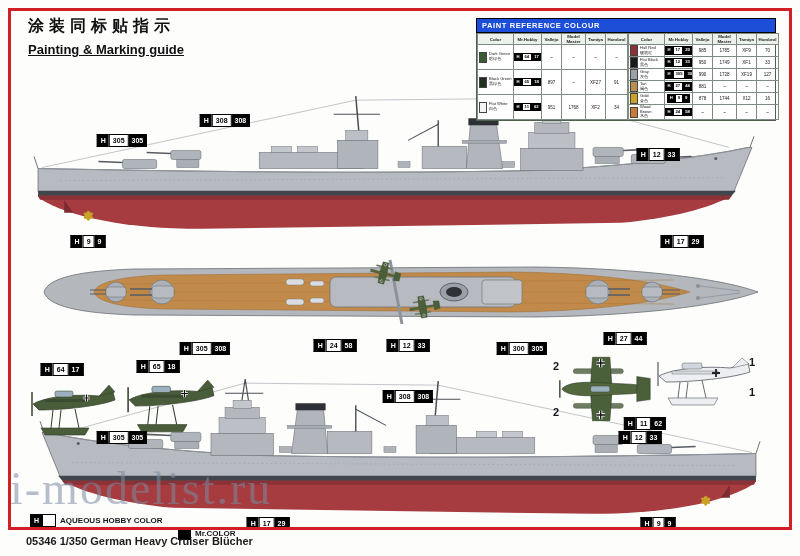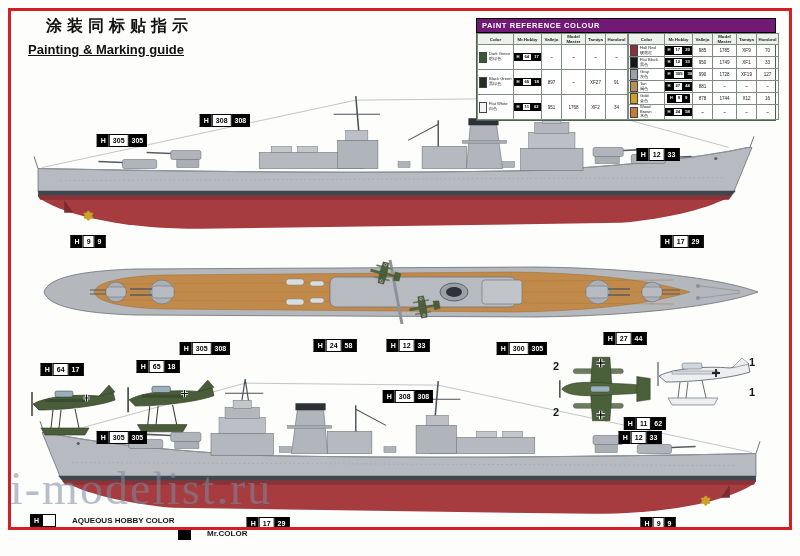--- a/index.html
+++ b/index.html
@@ -1,45 +1,45 @@
 <!DOCTYPE html>
 <html><head>
 <meta charset="utf-8">
 <style>
   html,body{margin:0;padding:0;background:#ffffff;}
   #page{position:relative;width:800px;height:556px;background:#fdfdfc;overflow:hidden;
         font-family:"Liberation Sans","DejaVu Sans",sans-serif;}
   .frame{position:absolute;left:8px;top:8px;width:778px;height:516px;border:3px solid #d21f26;z-index:40;pointer-events:none;}
-  .title-cn{position:absolute;left:28px;top:16px;font-size:16px;font-weight:bold;letter-spacing:5px;color:#101010;z-index:10;margin-left:18px;}
+  .title-cn{position:absolute;left:28px;top:16px;font-size:16px;font-weight:bold;letter-spacing:5px;color:#101010;z-index:10;}
   .title-en{position:absolute;left:28px;top:42px;font-size:13px;font-weight:bold;color:#101010;z-index:10;text-decoration:underline;}
   .footer{position:absolute;left:26px;top:535px;font-size:11px;font-weight:bold;color:#1c1c1c;z-index:50;}
 
   
   .art{position:absolute;z-index:2;}
 
   
   .chip{position:absolute;display:inline-flex;line-height:1;transform:translate(-50%,0);
         font-size:7px;font-weight:bold;z-index:20;white-space:nowrap;}
   .chip span{padding:2px 3px;border:1px solid #000;}
   .chip .h{background:#000;color:#fff;border-right:none;}
   .chip .a{background:#fff;color:#000;}
   .chip .b{background:#000;color:#fff;border-left:none;}
   .pmark{position:absolute;transform:translate(-50%,-50%);font-size:11px;font-weight:bold;color:#15181c;z-index:20;}
 
   
-  .legend-item{position:absolute;display:flex;align-items:center;gap:16px;z-index:20;
+  .legend-item{position:absolute;display:flex;align-items:center;gap:4px;z-index:20;
                font-size:8px;font-weight:bold;color:#15181c;}
   .lg-box-h{display:inline-flex;line-height:1;font-size:7px;font-weight:bold;}
   .lg-box-h .h{background:#000;color:#fff;border:1px solid #000;padding:2px 3px;}
   .lg-box-h .e{background:#fff;color:#000;border:1px solid #000;border-left:none;padding:2px 5px;}
   .lg-box-black{width:11px;height:11px;background:#000;border:1px solid #000;}
 
   
   .ptable-wrap{position:absolute;left:476px;top:18px;width:300px;z-index:15;}
-  .pt-title{background:#701a75;color:#fff;font-size:7.5px;font-weight:bold;
+  .pt-title{background:#1d4ed8;color:#fff;font-size:7.5px;font-weight:bold;
             padding:2px 5px;border:1px solid #000;letter-spacing:.6px;}
   .pt-body{display:flex;border:1px solid #50604f;border-top:none;background:#fff;}
   .ptable{border-collapse:collapse;table-layout:fixed;width:150px;}
   .ptable th,.ptable td{border:0.5px solid #7f8a80;font-size:4.6px;text-align:center;
                         padding:0;color:#1c1c1c;overflow:hidden;}
   .ptable th{font-size:4.4px;font-weight:bold;background:#edf1ec;height:8px;}
   .lt td{height:17px;} .rt td{height:8px;}
   .colorcell{display:flex;align-items:center;gap:2px;padding:0 1px;text-align:left;}
   .sw{width:6px;height:9px;flex:0 0 6px;border:0.5px solid #444;}
   .cname{font-size:4.1px;line-height:1.15;}
@@ -455,20 +455,21 @@
     <span>AQUEOUS HOBBY COLOR</span>
   </div>
   <div class="legend-item" style="left:178px;top:527px">
     <span class="lg-box-black"></span>
     <span>Mr.COLOR</span>
   </div>
 
   <div class="wm">i-modelist.ru</div>
   <div class="wm-side">i-modelist.ru</div>
 
+  <div class="footer">05346 1/350 German Heavy Cruiser Blücher</div>
 
   <div id="chip-layer">
       <div class="chip" style="left: 122px; top: 134px;">
         <span class="h">H</span>
         <span class="a">305</span>
         <span class="b">305</span>
       </div>
       <div class="chip" style="left: 225px; top: 114px;">
         <span class="h">H</span>
         <span class="a">308</span>

